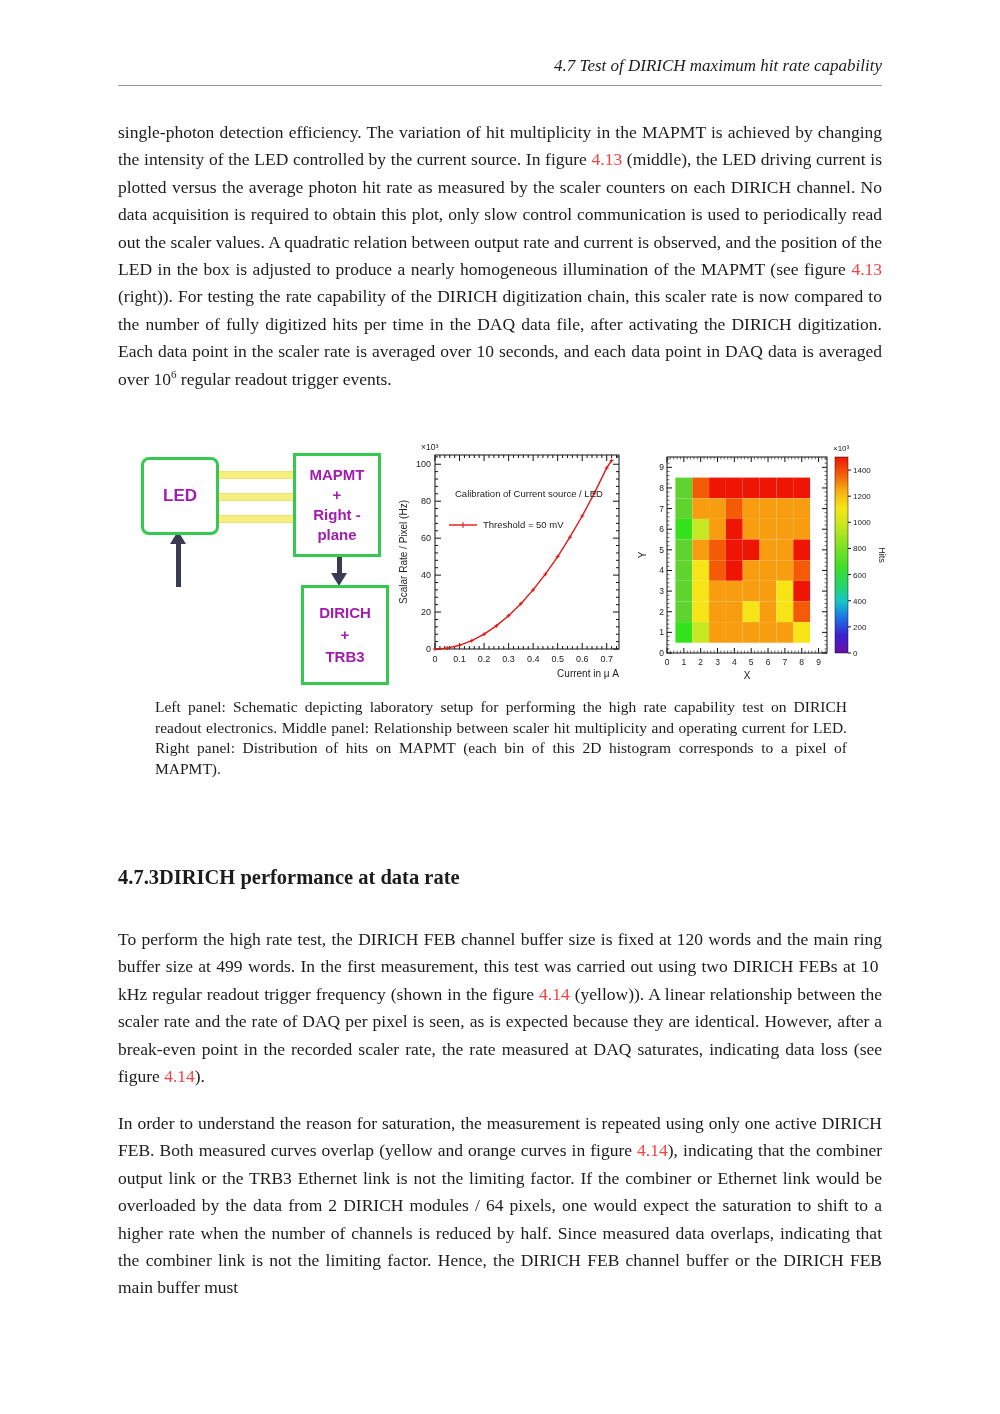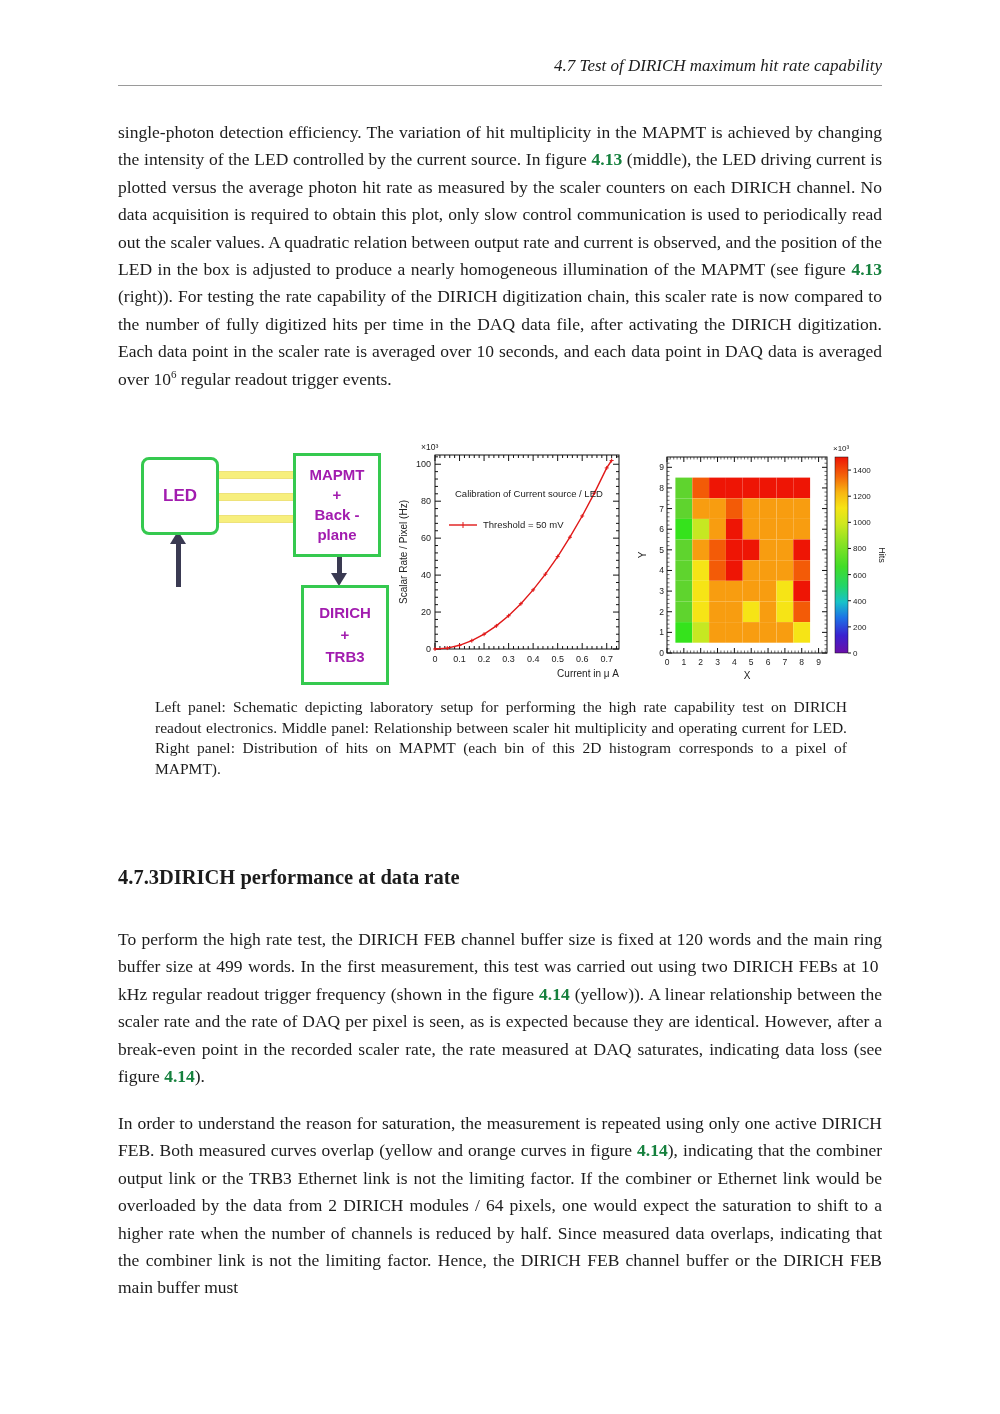--- a/index.html
+++ b/index.html
@@ -3,21 +3,21 @@
 <meta charset="utf-8">
 <style>
   html,body{margin:0;padding:0;background:#ffffff;}
   .page{position:relative;width:1000px;height:1322px;background:#ffffff;overflow:hidden;
         font-family:"Liberation Serif", serif;color:#1c1c1c;}
   .running-head{position:absolute;top:56px;left:118px;width:764px;text-align:right;
                 font-style:italic;font-size:17px;padding-bottom:9px;border-bottom:1px solid #9a9a9a;}
   .para{position:absolute;left:118px;width:764px;font-size:17.5px;line-height:27.4px;
         text-align:justify;}
   .para sup{font-size:11px;line-height:0;}
-  .figref{color:#15803d;cursor:pointer;font-weight:bold;}
+  .figref{color:#ef4444;cursor:pointer;}
   #p1{top:119px;}
   #p2{top:926px;}
   #p3{top:1110px;}
   .figure-row{position:absolute;top:437px;left:125px;width:770px;height:252px;display:flex;gap:10px;}
   .schematic{position:relative;width:260px;height:250px;}
   .sbox{position:absolute;background:#ffffff;border:3px solid #35c94f;display:flex;flex-direction:column;
         align-items:center;justify-content:center;font-family:"Liberation Sans",sans-serif;
         font-weight:bold;color:#a21caf;text-align:center;}
   #box-led{left:16px;top:20px;width:72px;height:72px;font-size:17px;border-radius:8px;}
   #box-mapmt{left:168px;top:16px;width:82px;height:98px;font-size:15px;line-height:1.35;}
@@ -62,21 +62,21 @@
       <div class="arrow-shaft" id="arrow-up-shaft"></div>
       <div class="arrow-head" id="arrow-up-head"></div>
       <div class="arrow-shaft" id="arrow-down-shaft"></div>
       <div class="arrow-head" id="arrow-down-head"></div>
       <div class="sbox" id="box-led">
           <div>LED</div>
         </div>
       <div class="sbox" id="box-mapmt">
           <div>MAPMT</div>
           <div>+</div>
-          <div>Back -</div>
+          <div>Right -</div>
           <div>plane</div>
         </div>
       <div class="sbox" id="box-dirich">
           <div>DIRICH</div>
           <div>+</div>
           <div>TRB3</div>
         </div>
     </div>
     <div class="chart-panel" id="line-chart"><svg width="232" height="252" viewBox="0 0 232 252">
           <rect x="40" y="18" width="184" height="194" fill="none" stroke="#111" stroke-width="1"></rect>

